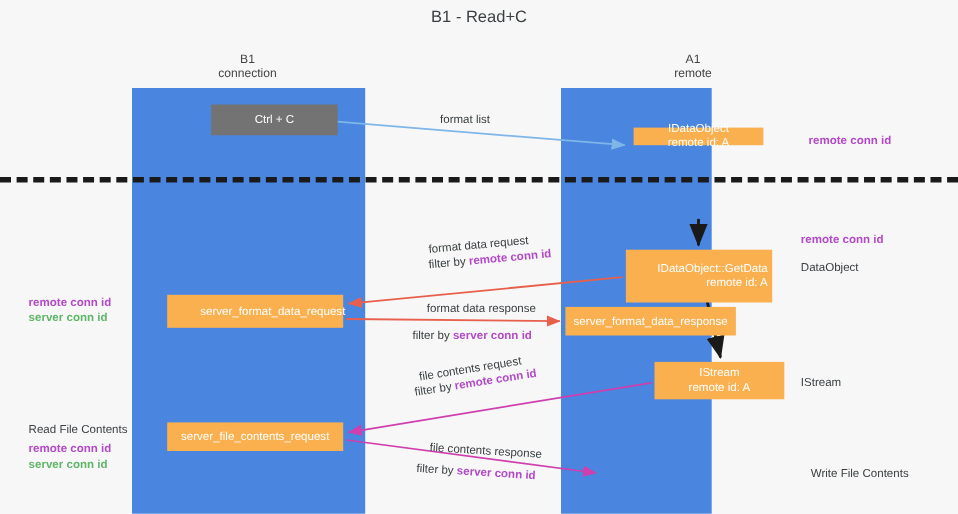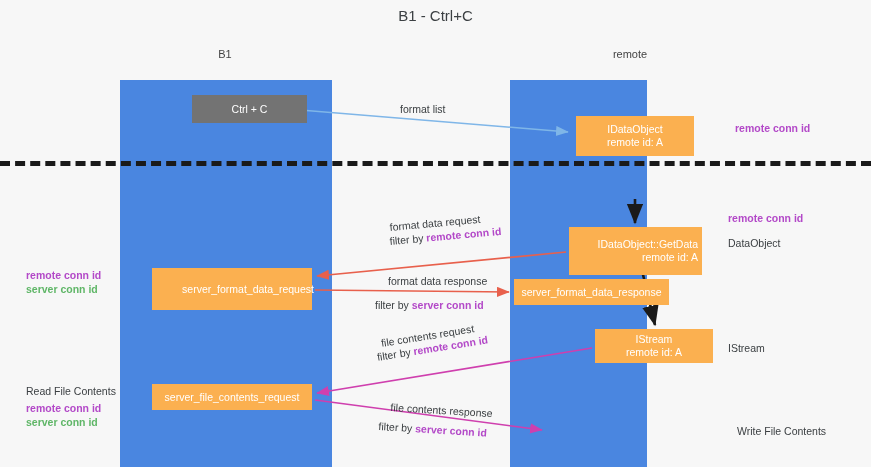--- a/index.html
+++ b/index.html
@@ -37,24 +37,24 @@
     position:absolute;box-sizing:border-box;
     display:flex;flex-direction:column;align-items:center;justify-content:center;
     color:#ffffff;font-size:10.5px;line-height:13px;text-align:center;
     padding:2px 4px;
   }
   .node.green{background:#737373;margin-left:32px;}
   .node.orange{background:#fbb050;}
   .node .l2{display:block;}
 
   .n-ctrlc{left:160px;top:95px;width:115px;height:28px;}
-  .n-idataobject{left:576px;top:116px;width:118px;height:40px;}
+  .n-idataobject{left:576px;top:116px;width:118px;height:16px;}
   .n-ctrlv{left:581px;top:172px;width:108px;height:26px;}
   .n-getdata{left:569px;top:227px;width:133px;height:48px;align-items:flex-end;}
-  .n-sfdreq{left:152px;top:268px;width:160px;height:42px;padding-left:36px;}
+  .n-sfdreq{left:152px;top:268px;width:160px;height:30px;padding-left:36px;}
   .n-sfdres{left:514px;top:279px;width:155px;height:26px;}
   .n-istream{left:595px;top:329px;width:118px;height:34px;}
   .n-sfcreq{left:152px;top:384px;width:160px;height:26px;}
   .n-sfcres{left:547px;top:417px;width:160px;height:26px;}
 
   .lbl{position:absolute;font-size:10.5px;line-height:14px;color:#3c4043;white-space:nowrap;}
   .lbl.rot{transform-origin:left top;}
   .purple{color:#b349c8;font-weight:bold;}
   .green-t{color:#5fb667;font-weight:bold;}
 
@@ -72,27 +72,29 @@
 </style>
 </head>
 <body>
 
 <div id="stage">
 
   <div class="lane lane-b1"></div>
   <div class="lane lane-a1"></div>
 
   <div class="title">
-    <div>B1 - Ctrl+C</div>
+    <div>B1 - Read+C</div>
   </div>
 
   <div class="colhead b1">
     <div>B1</div>
+    <div>connection</div>
   </div>
   <div class="colhead a1">
+    <div>A1</div>
     <div>remote</div>
   </div>
 
   <div class="divider"></div>
 
   <svg id="wires" viewBox="0 0 871 467">
     <defs>
       <marker id="ah-blue" markerWidth="9" markerHeight="9" refX="7.5" refY="3.2" orient="auto">
         <path d="M0,0 L8,3.2 L0,6.4 z" fill="#7fb6e8"></path>
       </marker>

